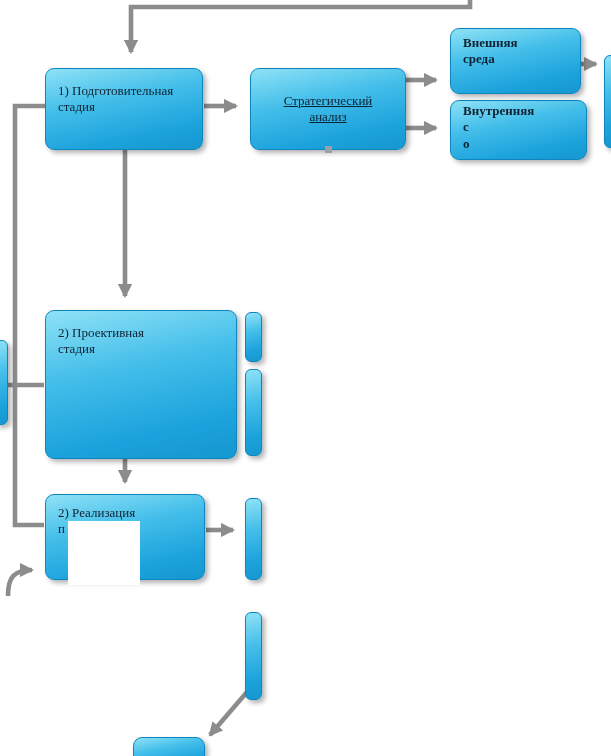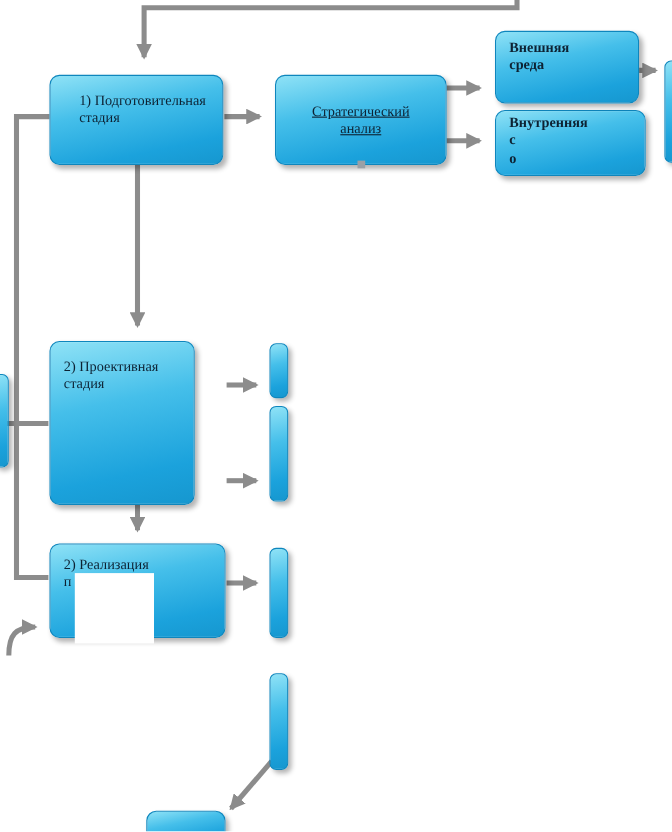--- a/index.html
+++ b/index.html
@@ -76,21 +76,21 @@
 
     <path d="M45,106 L15,106 L15,525 L44,525" fill="none" stroke="#8c8c8c" stroke-width="4.6"></path>
 
     <path d="M6,385 L44,385" fill="none" stroke="#8c8c8c" stroke-width="4.6"></path>
 
     <path d="M8,596 C8,577 14,570 32,570" fill="none" stroke="#8c8c8c" stroke-width="4.6" marker-end="url(#ah)"></path>
 
     <path d="M247,692 L210,735" fill="none" stroke="#8c8c8c" stroke-width="4.6" marker-end="url(#ah)"></path>
   </svg>
 
-  <div class="box" style="left:45px;top:68px;width:158px;height:82px;padding-left:14px;">
+  <div class="box" style="left:45px;top:68px;width:158px;height:82px;">
     <span class="box-label">1) Подготовительная
 стадия</span>
   </div>
 
   <div class="box" style="left:250px;top:68px;width:156px;height:82px;">
     <span class="center-label">Стратегический анализ</span>
   </div>
 
   <div class="box" style="left:450px;top:100px;width:137px;height:60px;">
     <span class="box-label bold" style="padding-top:2px;">Внутренняя
@@ -100,21 +100,21 @@
 
   <div class="box" style="left:450px;top:28px;width:131px;height:66px;">
     <span class="box-label bold">Внешняя
 среда</span>
   </div>
 
   <div class="box narrow" style="left:604px;top:55px;width:14px;height:93px;"></div>
 
   <div class="box narrow" style="left:-6px;top:340px;width:14px;height:85px;"></div>
 
-  <div class="box" style="left:45px;top:310px;width:132px;height:149px;">
+  <div class="box" style="left:45px;top:310px;width:192px;height:149px;">
     <span class="box-label">2) Проективная
 стадия</span>
   </div>
 
   <div class="box narrow" style="left:245px;top:312px;width:17px;height:50px;"></div>
   <div class="box narrow" style="left:245px;top:369px;width:17px;height:87px;"></div>
 
   <div class="box" style="left:45px;top:494px;width:160px;height:86px;">
     <span class="box-label" style="padding-top:10px;">2) Реализация
 п</span>

